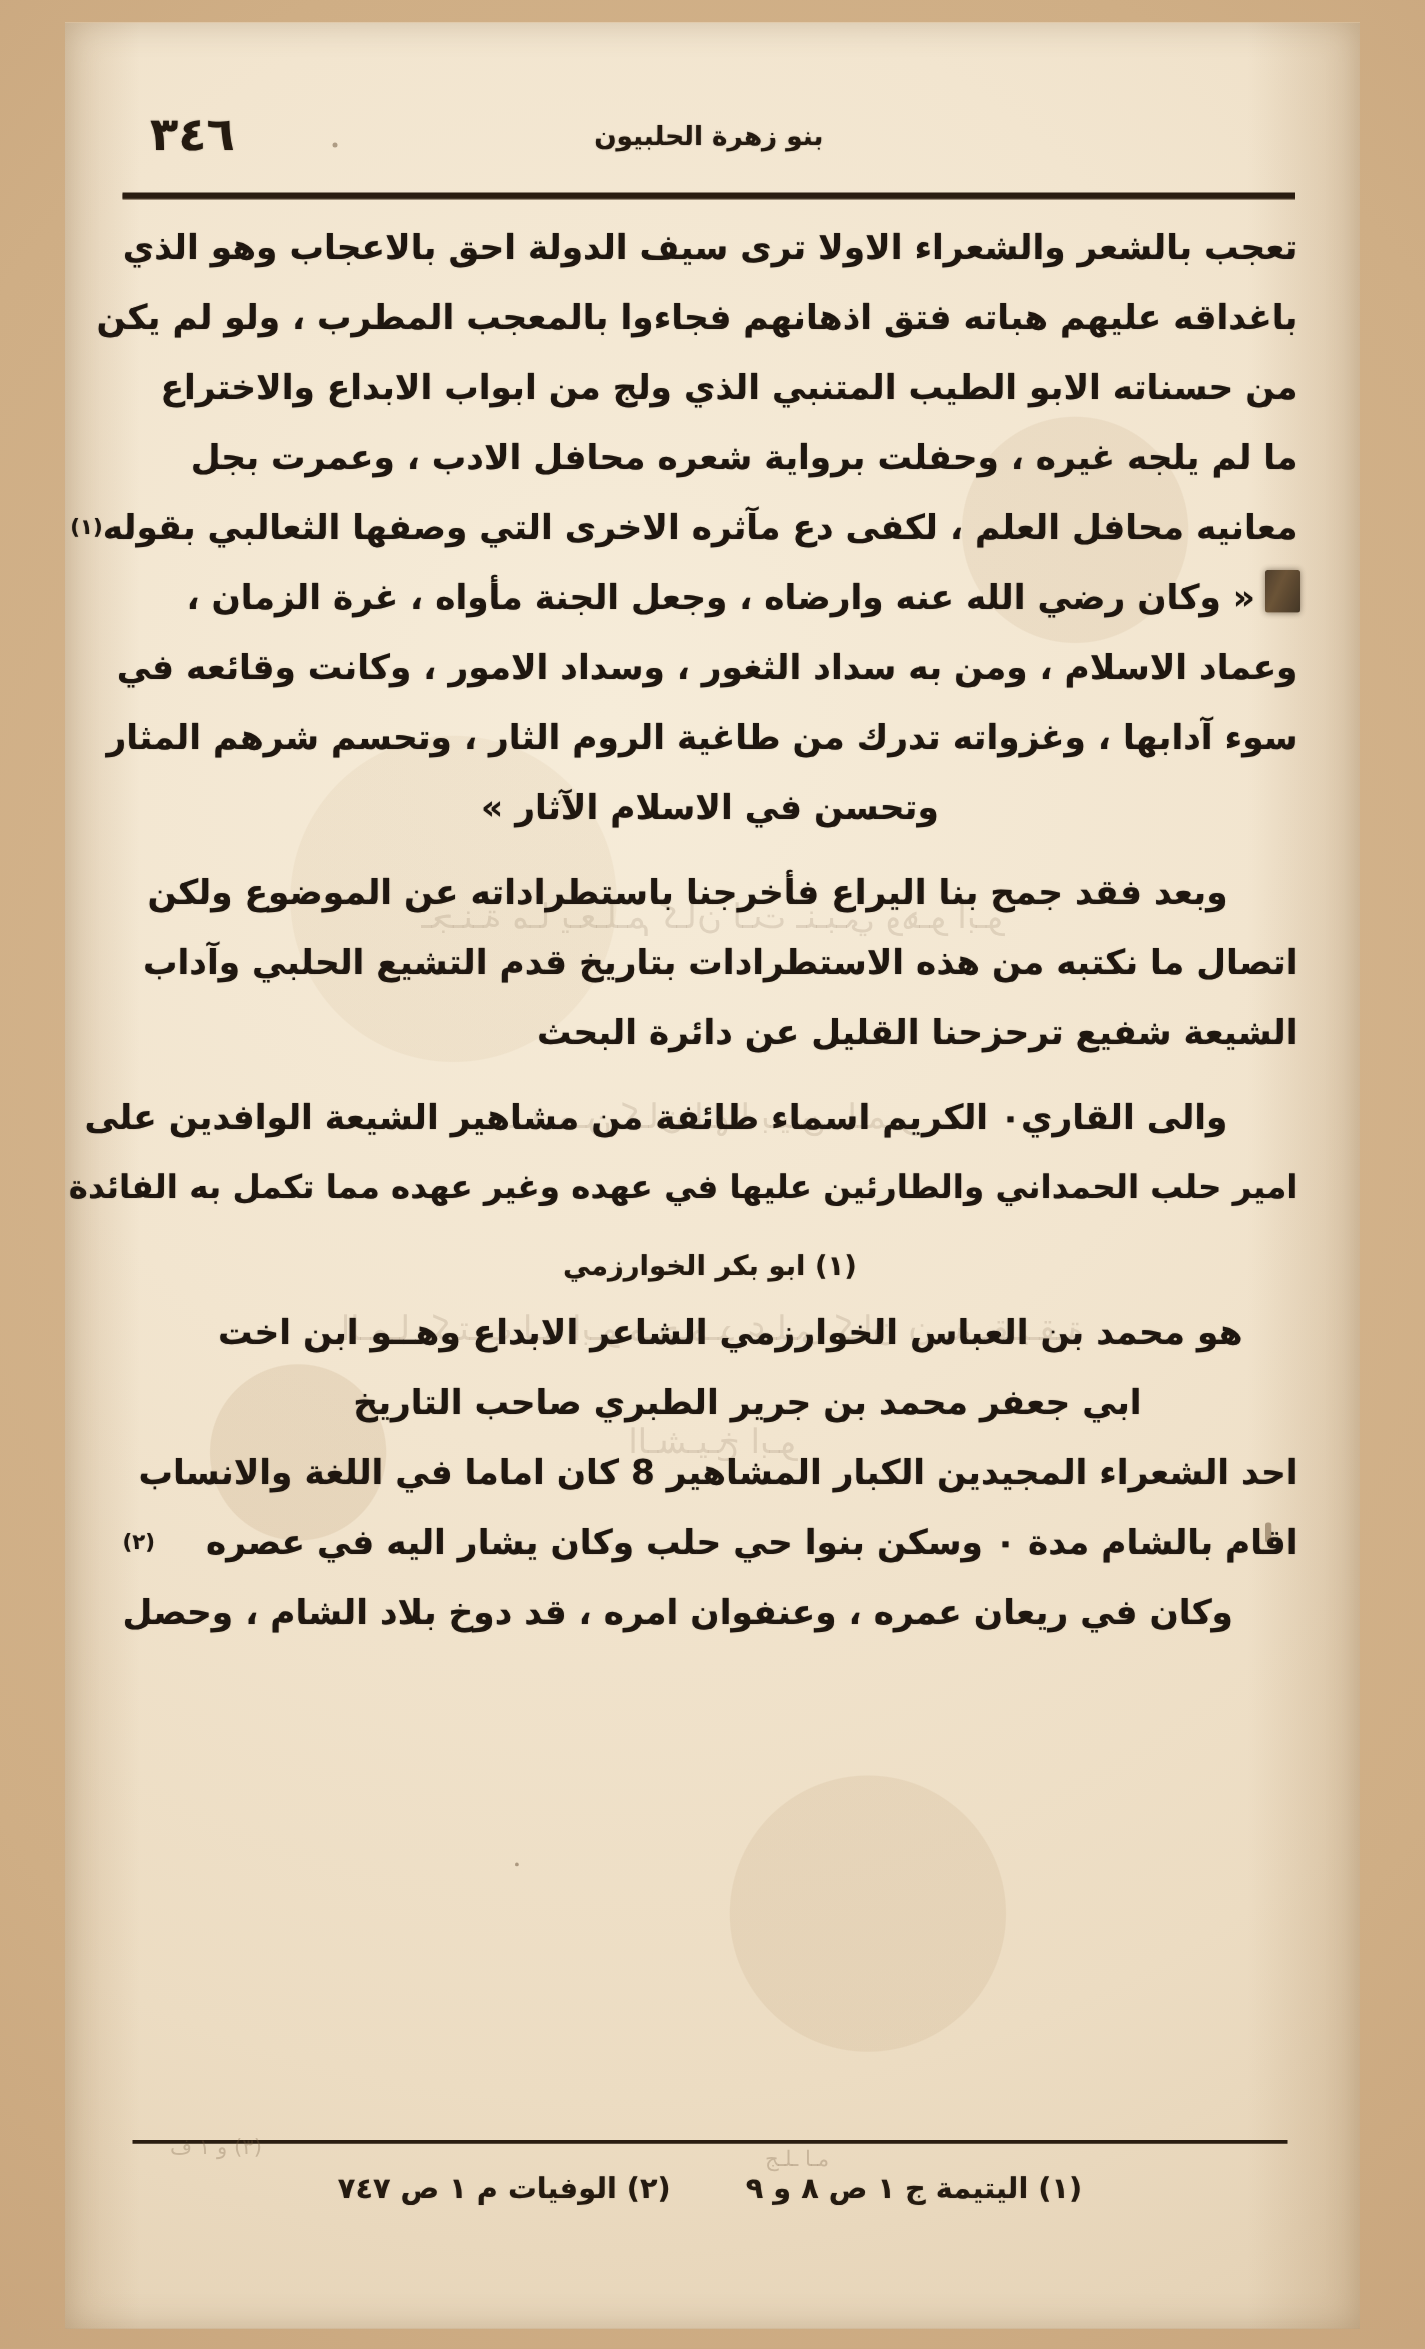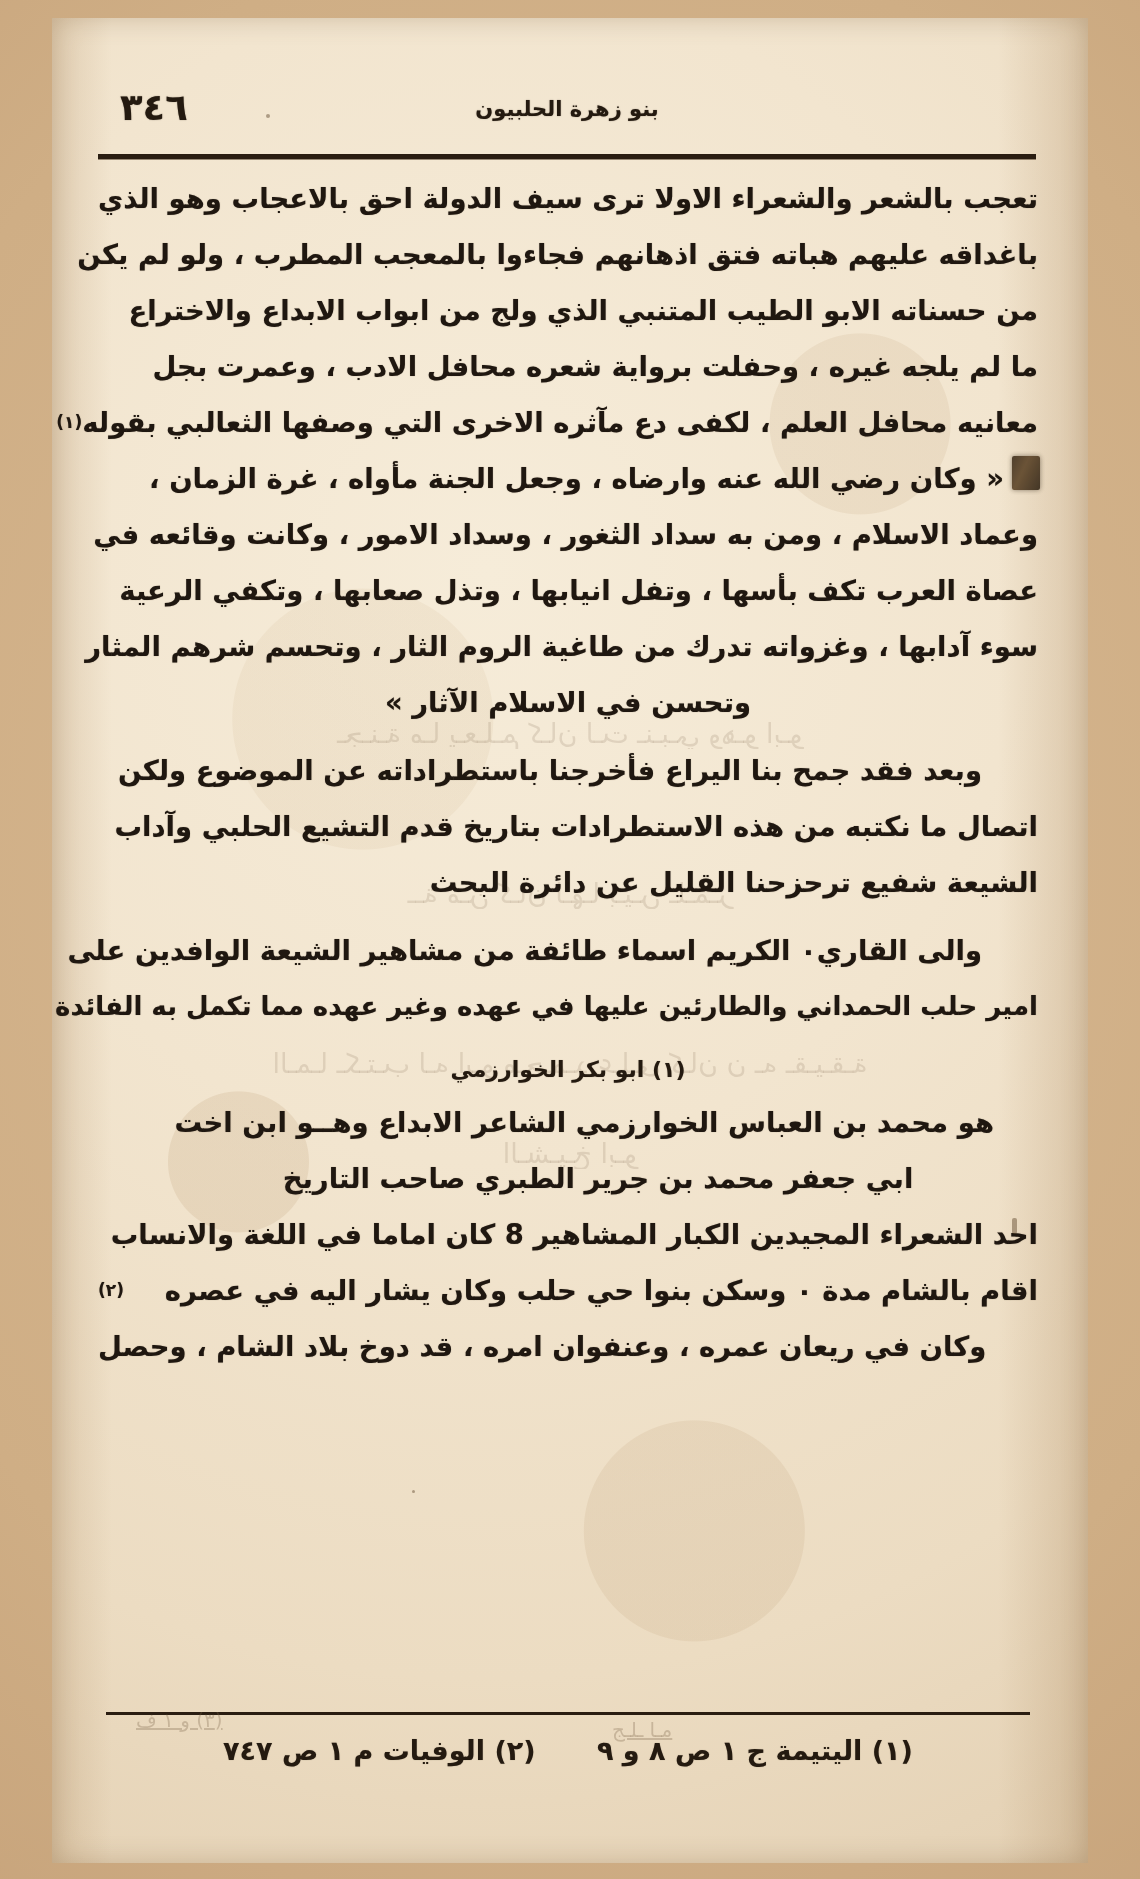--- a/index.html
+++ b/index.html
@@ -187,41 +187,40 @@
 
   
   .footnotes {
     position: absolute;
     left: 54px;
     right: 58px;
     bottom: 92px;
     direction: rtl;
     text-align: center;
     color: #241a10;
-    font-size: 27px;
+    font-size: 23px;
     line-height: 40px;
     white-space: nowrap;
     font-weight: 600;
     text-shadow: 0 0 1px rgba(45,32,18,.4);
   }
   .footnotes .fn-item { display: inline-block; margin: 0 26px; }
 
   
   .speck {
     position: absolute;
     background: rgba(90, 66, 40, .45);
     border-radius: 50%;
     pointer-events: none;
   }
   .margin-mark {
     position: absolute;
     color: rgba(120, 96, 70, .30);
-    font-size: 20px;
-    pointer-events: none;
-    text-decoration: underline;
+    font-size: 17px;
+    pointer-events: none;
   }
 </style>
 </head>
 <body>
 
 <div class="scan-surround">
 
   <div class="page-sheet">
     <div class="edge-shade-left"></div>
     <div class="gutter-shade"></div>
@@ -256,23 +255,20 @@
       <div class="line just">
         <span>معانيه محافل العلم ، لكفى دع مآثره الاخرى التي وصفها الثعالبي بقوله</span>
         <span class="fnref">(١)</span>
       </div>
       <div class="line just" style="padding-right:34px;">
         <span>« وكان رضي الله عنه وارضاه ، وجعل الجنة مأواه ، غرة الزمان ،</span>
         <span class="ink-blot" style="right:-2px;top:6px;"></span>
       </div>
       <div class="line just">
         <span>وعماد الاسلام ، ومن به سداد الثغور ، وسداد الامور ، وكانت وقائعه في</span>
-      </div>
-      <div class="line just">
-        <span>عصاة العرب تكف بأسها ، وتفل انيابها ، وتذل صعابها ، وتكفي الرعية</span>
       </div>
       <div class="line just">
         <span>سوء آدابها ، وغزواته تدرك من طاغية الروم الثار ، وتحسم شرهم المثار</span>
       </div>
       <div class="line center">
         <span>وتحسن في الاسلام الآثار »</span>
       </div>
 
       <div class="para-gap"></div>
 

